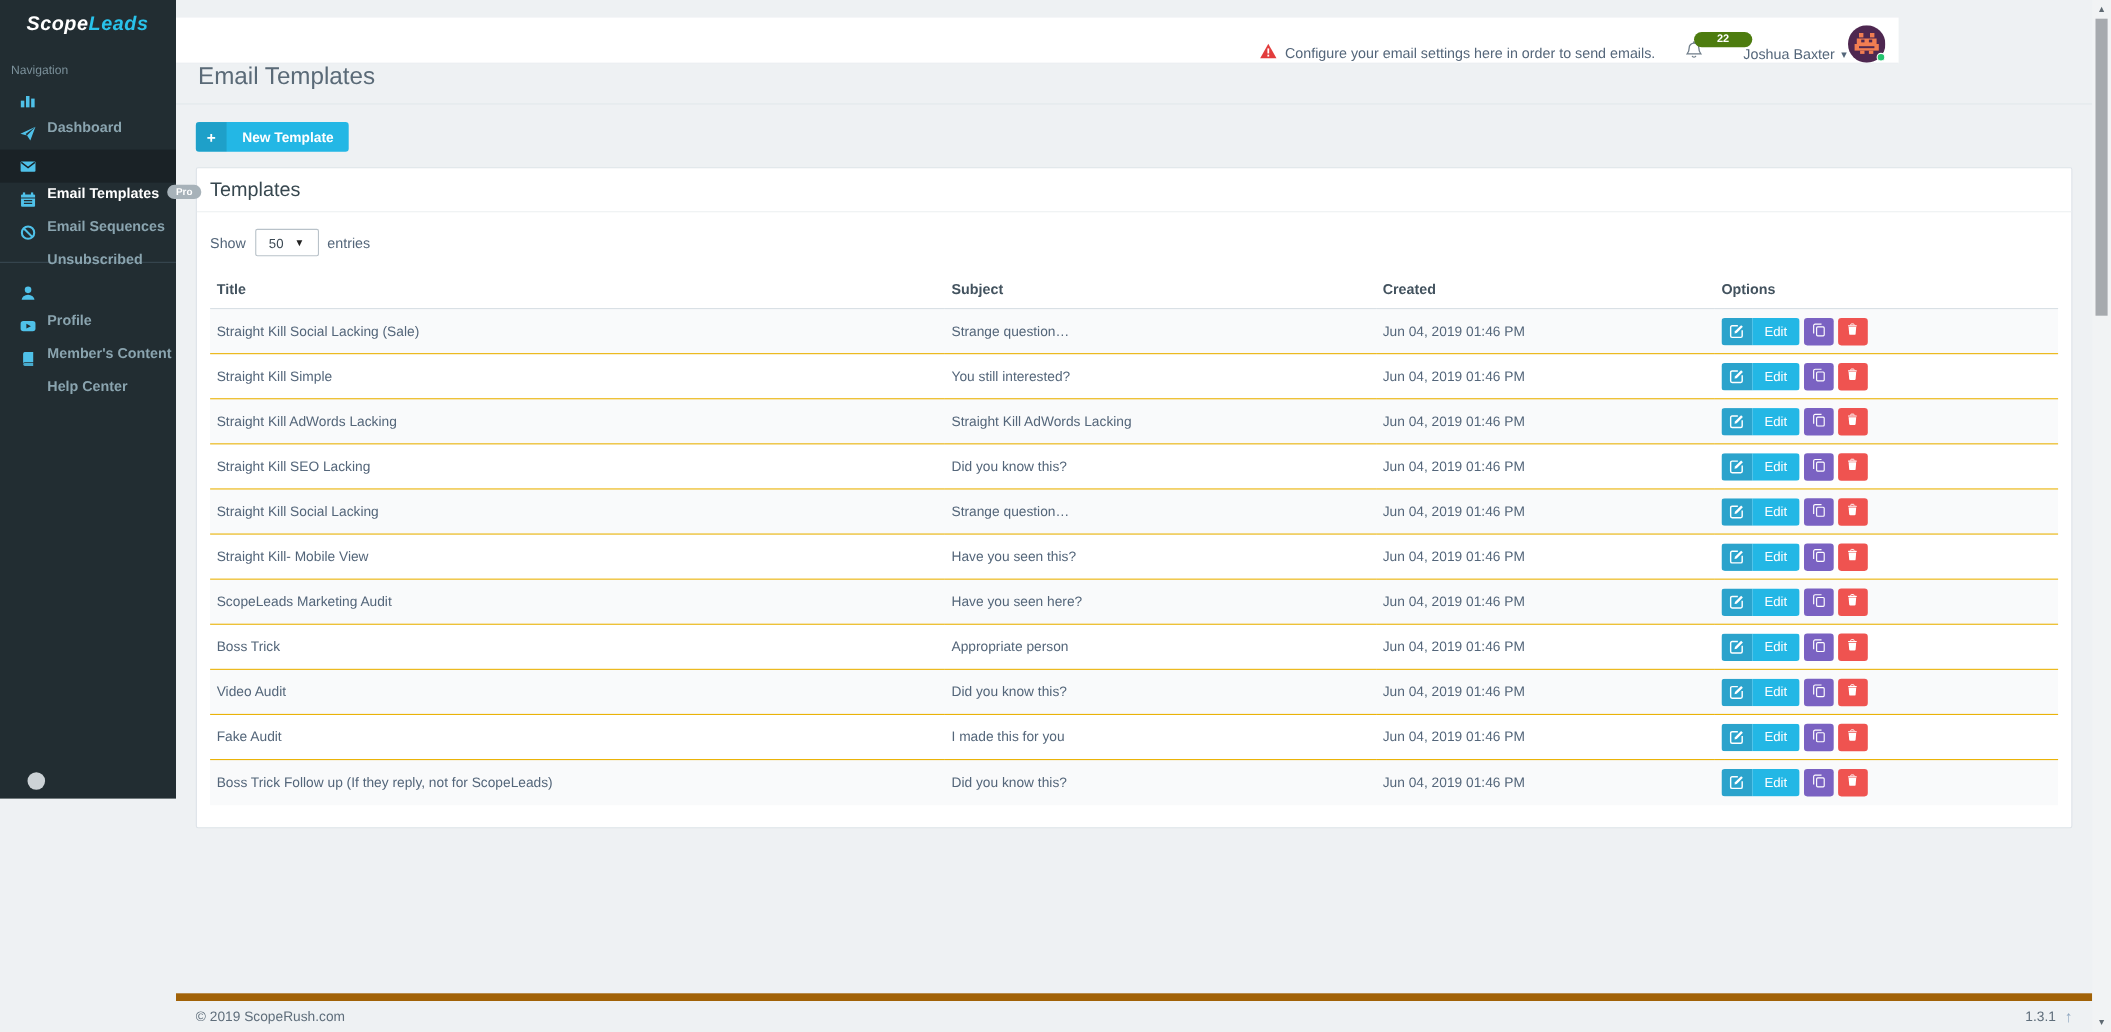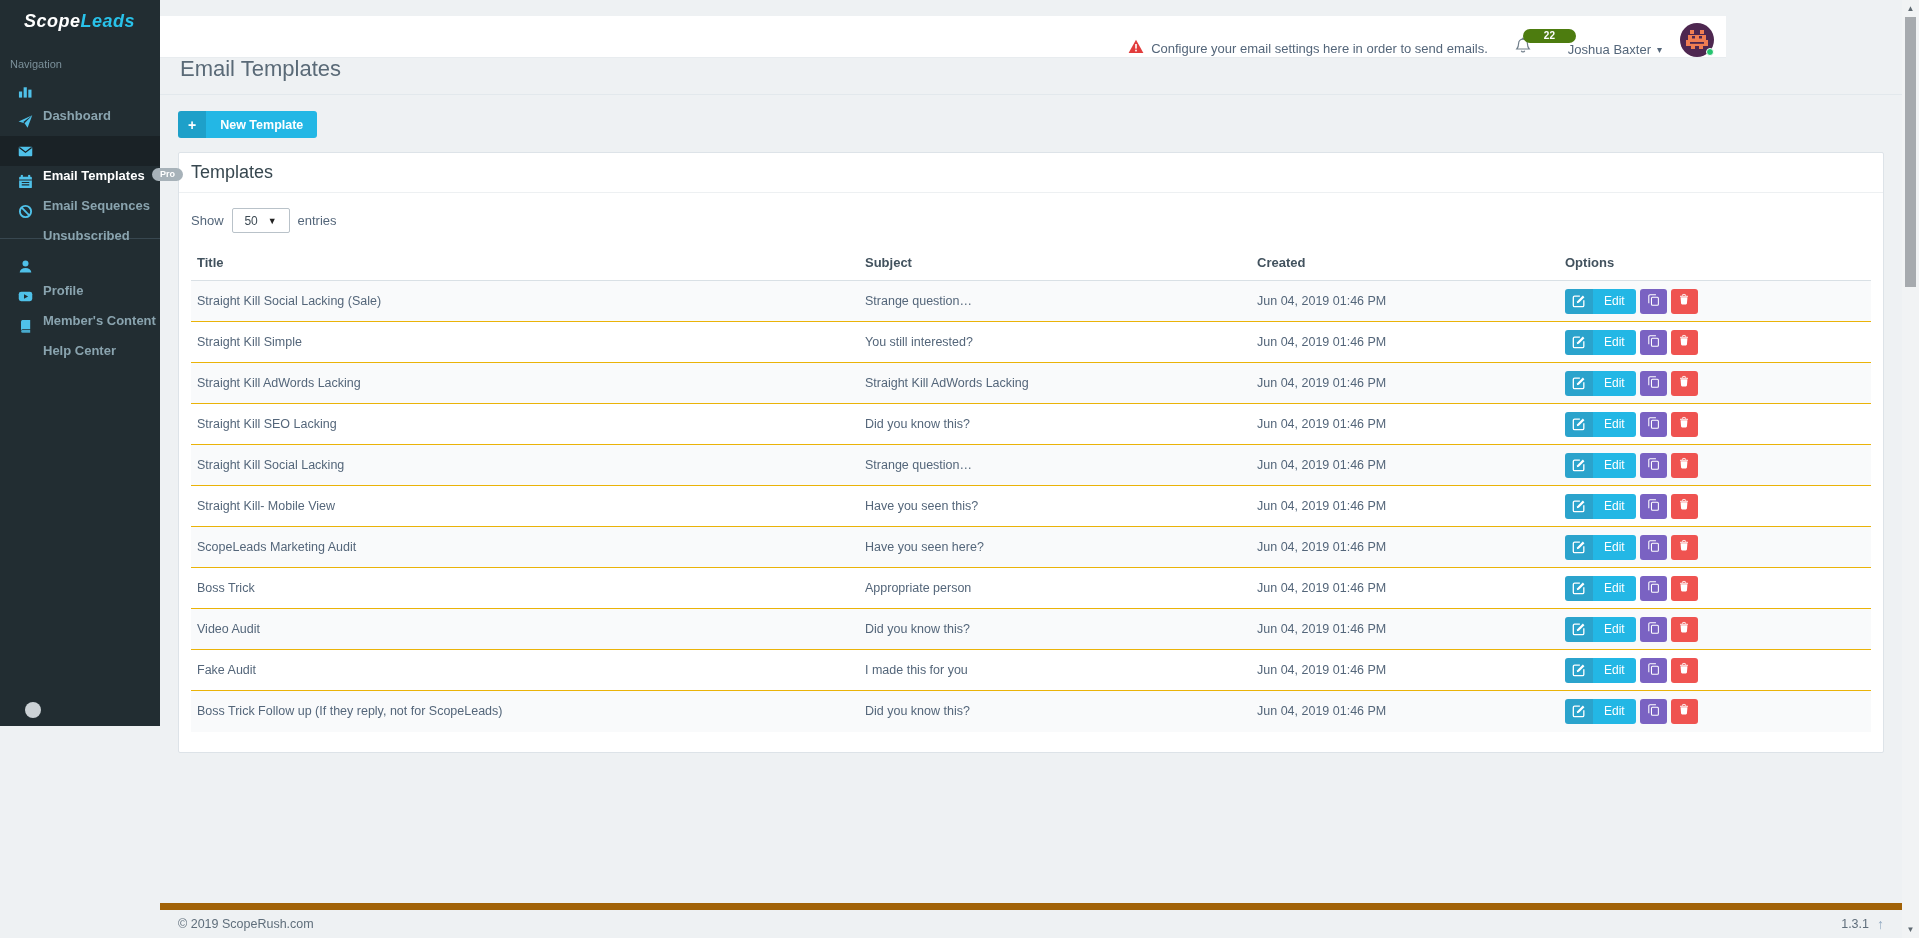--- a/index.html
+++ b/index.html
@@ -19,21 +19,21 @@
   .nav-item.active .lbl { color:#ffffff; }
   .pro-badge { display:inline-block; margin-left:2px; transform:translateY(-7px); background:#a7b2b9; color:#fff; font-size:9px; font-weight:bold; padding:2px 8px; border-radius:9px; line-height:1; }
   .side-divider { border-top:1px solid #384750; margin:12px 0; }
   .side-widget { position:absolute; left:25px; bottom:8px; width:16px; height:16px; border-radius:50%; background:#ccd2d6; cursor:pointer; }
 
   
   .topbar { position:absolute; left:160px; top:16px; width:1566px; height:42px; background:#ffffff; border-bottom:1px solid #e8ecef; display:flex; align-items:flex-end; justify-content:flex-end; padding-right:12px; z-index:4; }
   .warn { display:flex; align-items:center; gap:7px; font-size:13px; color:#54667a; cursor:pointer; }
   .bell-wrap { position:relative; margin-left:26px; margin-right:34px; cursor:pointer; width:20px; height:22px; }
   .badge { position:absolute; top:-6px; left:9px; background:#4d7c0f; color:#fff; font-size:10px; font-weight:bold; border-radius:9px; padding:2px 21px; line-height:1; }
-  .user { display:flex; align-items:center; gap:6px; font-size:13px; color:#54667a; cursor:pointer; margin-right:18px; }
+  .user { display:flex; align-items:center; gap:6px; font-size:13px; color:#54667a; cursor:pointer; margin-right:1px; }
   .user .caret { font-size:10px; color:#54667a; }
   .avatar-wrap { position:relative; width:34px; height:34px; cursor:pointer; }
   .status-dot { position:absolute; right:0; bottom:1px; width:8px; height:8px; border-radius:50%; background:#24c46f; border:1.5px solid #fff; }
 
   
   .main { position:absolute; left:160px; top:43px; width:1742px; height:895px; background:#eef1f3; }
   .page-head { height:52px; display:flex; align-items:center; padding:0 20px; border-bottom:1px solid #e2e8ec; }
   .page-head h1 { font-size:22px; font-weight:400; color:#5a6a77; }
   .content { padding:16px 18px 0; }
 

